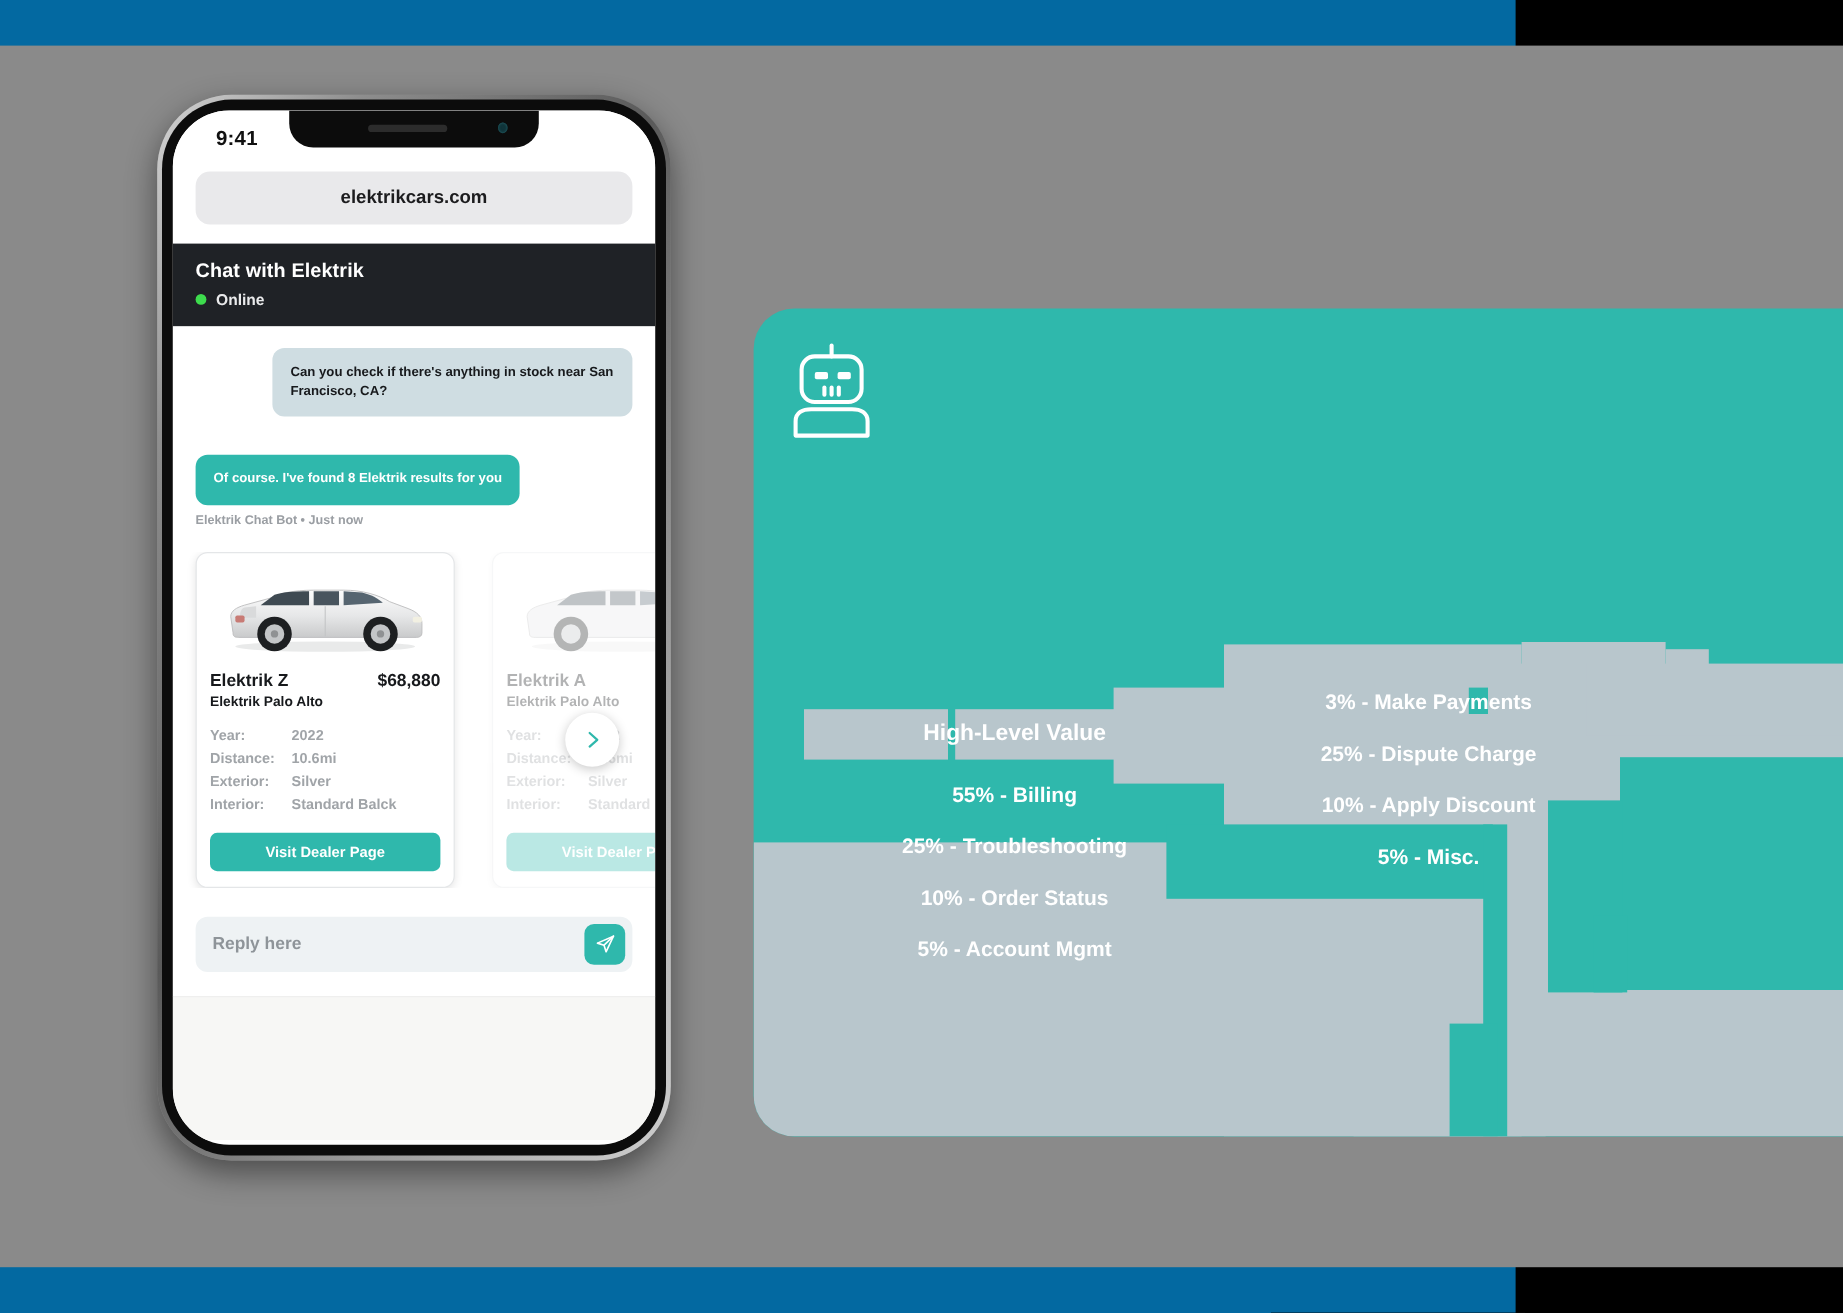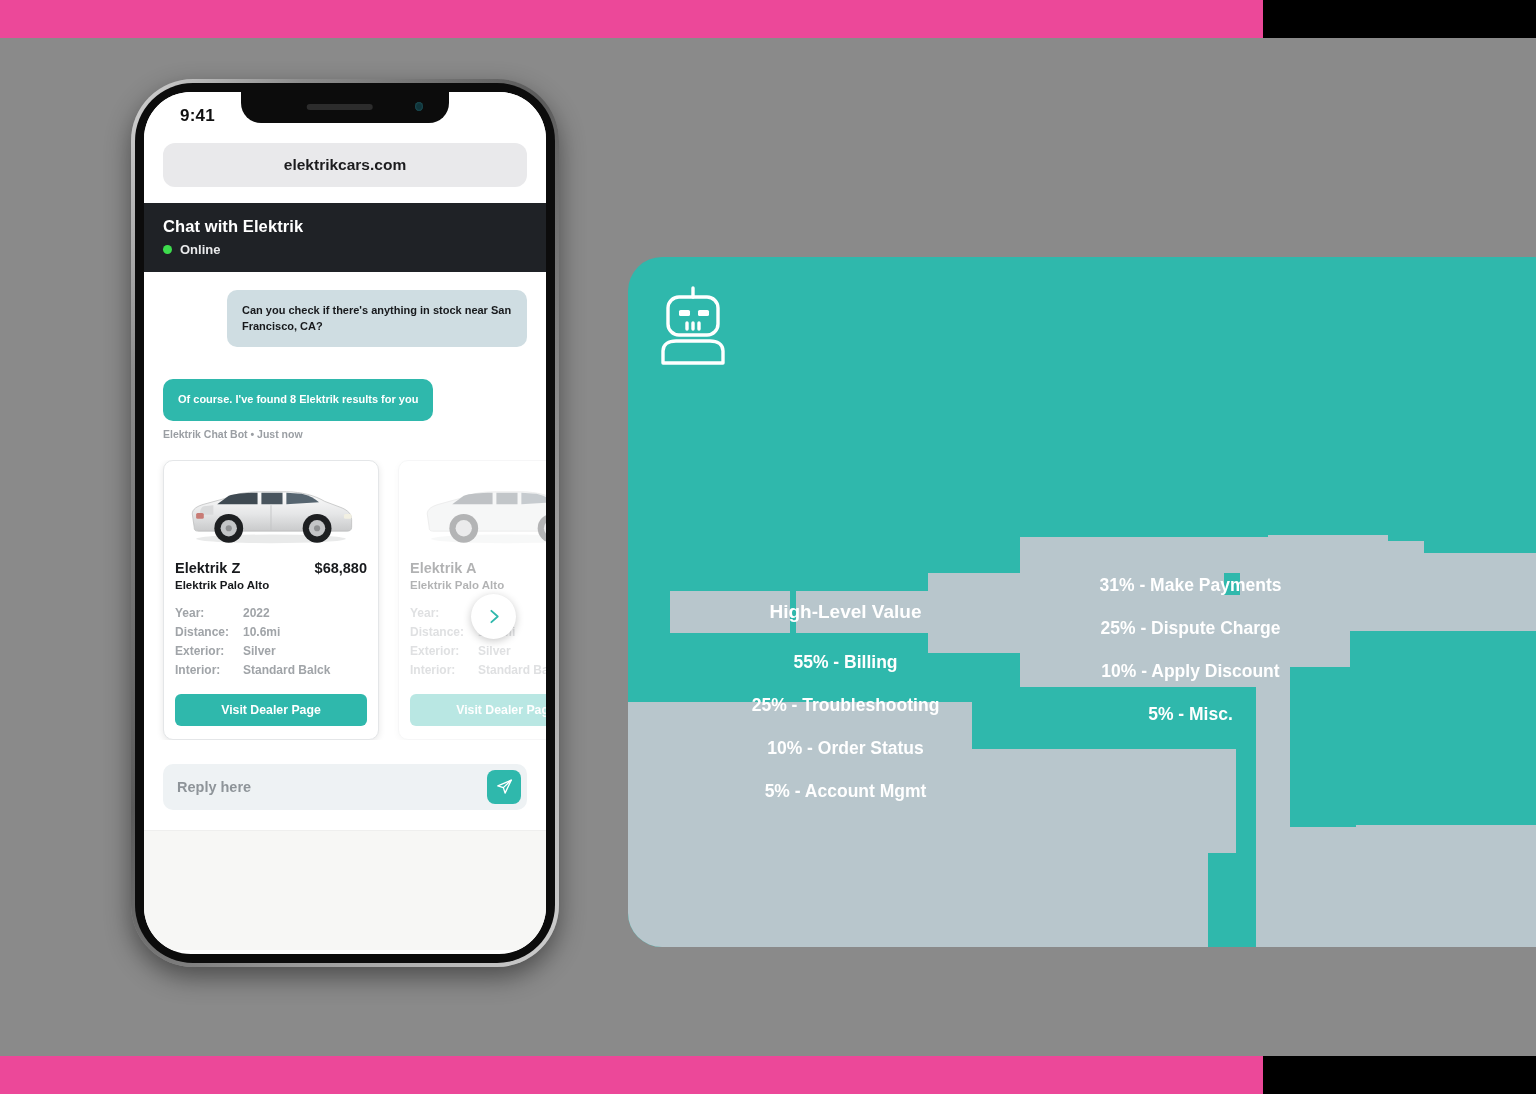--- a/index.html
+++ b/index.html
@@ -6,21 +6,21 @@
   html, body {
     width: 1536px; height: 1094px;
     background: #000;
     font-family: "Liberation Sans", sans-serif;
     overflow: hidden;
   }
 
   #stage {
     position: relative;
     width: 1263px; height: 1094px;
-    background: #ec4899;
+    background: #0369a1;
   }
 
   
   .backdrop {
     position: absolute;
     left: 0; top: 38px;
     width: 1536px; height: 1018px;
     background: #8a8a8a;
   }
 
@@ -169,21 +169,21 @@
 
   
   .cards-viewport {
     margin-top: 20px;
     padding: 0 0 0 19px;
     position: relative;
     overflow: hidden;
   }
   .cards-rail {
     display: flex;
-    gap: 19px;
+    gap: 31px;
     align-items: flex-end;
   }
   .car-card {
     flex: 0 0 auto;
     width: 216px;
     background: #fff;
     border-radius: 10px;
     border: 1px solid #e4e6e8;
     box-shadow: 0 2px 7px rgba(0,0,0,.10);
     padding: 11px 11px 13px 11px;
@@ -574,21 +574,21 @@
     <div class="panel-col col-left">
       <div class="col-heading">High-Level Value</div>
       <div class="panel-item">55% - Billing</div>
       <div class="panel-item">25% - Troubleshooting</div>
       <div class="panel-item">10% - Order Status</div>
       <div class="panel-item">5% - Account Mgmt</div>
     </div>
 
     <div class="panel-col col-right">
       <div class="col-heading"></div>
-      <div class="panel-item">31% - Make Payments</div>
+      <div class="panel-item">3% - Make Payments</div>
       <div class="panel-item">25% - Dispute Charge</div>
       <div class="panel-item">10% - Apply Discount</div>
       <div class="panel-item">5% - Misc.</div>
     </div>
 
   </div>
 
 </div>
 
 </body></html>

